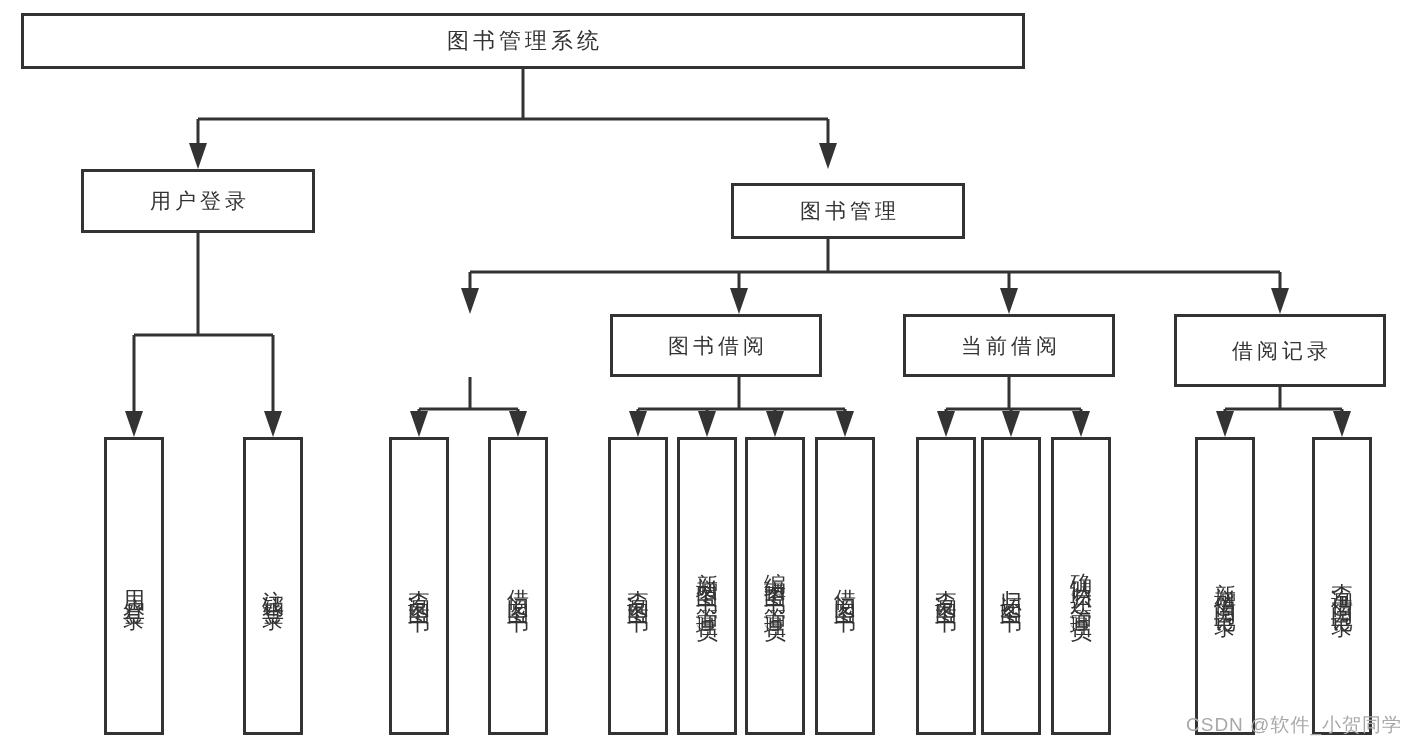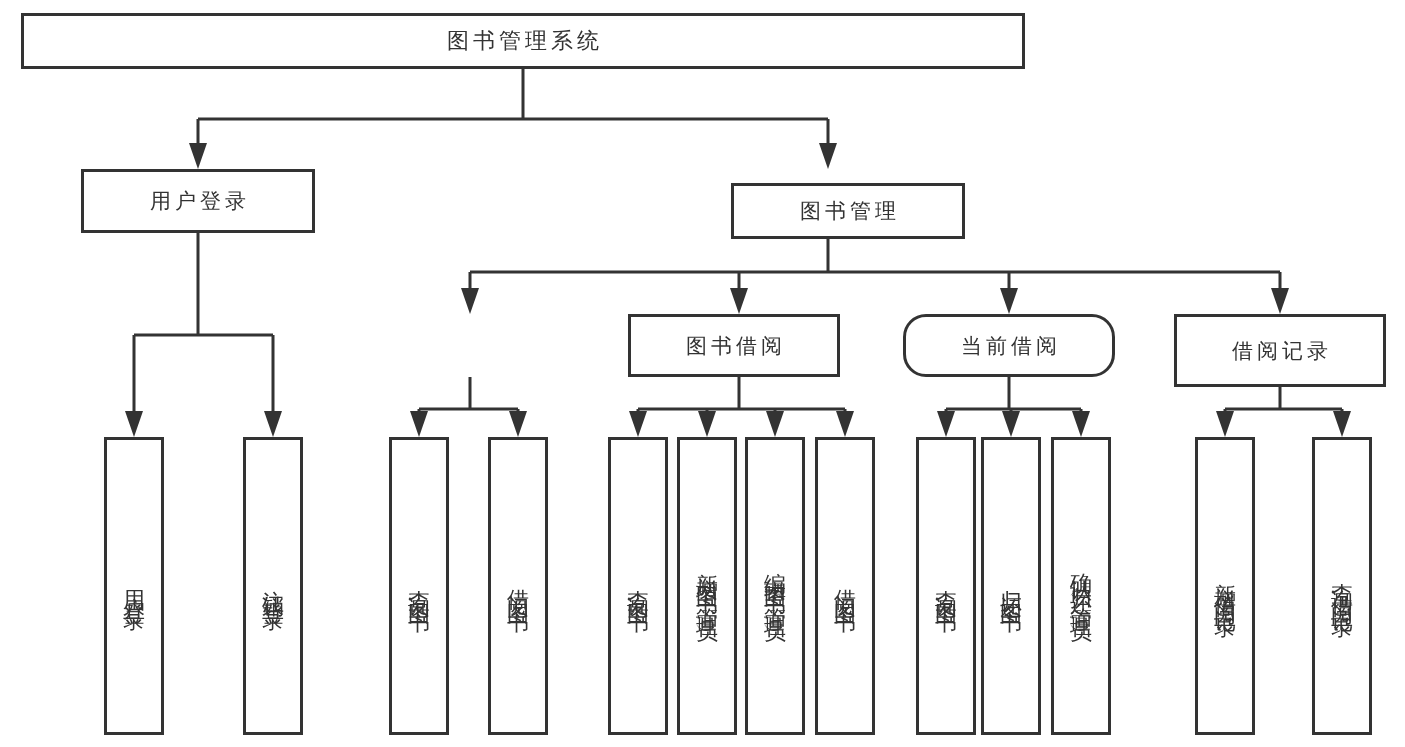--- a/index.html
+++ b/index.html
@@ -21,22 +21,22 @@
   .root-box .h-label { font-size:22px; }
   .leaf .v-label {
     writing-mode:vertical-rl; text-orientation:mixed;
     font-size:22px; letter-spacing:7px; line-height:1; white-space:nowrap;
   }
   
   .root-box   { left:21px;  top:13px;  width:1004px; height:56px; }
   .n-login    { left:81px;  top:169px; width:234px;  height:64px; }
   .n-mgmt     { left:711px; top:183px; width:234px;  height:56px;margin-left:20px; }
   .g-rec      { left:364px; top:314px; width:212px;  height:63px; }
-  .g-borrow   { left:628px; top:314px; width:212px;  height:63px; }
-  .g-current  { left:903px; top:314px; width:212px;  height:63px;border-radius:23px; }
+  .g-borrow   { left:610px; top:314px; width:212px;  height:63px; }
+  .g-current  { left:903px; top:314px; width:212px;  height:63px; }
   .g-records  { left:1174px;top:314px; width:212px;  height:73px; }
   .leaf       { top:437px; width:60px; height:298px; }
   .lf-1 { left:104px; }  .lf-2 { left:243px; }
   .lf-3 { left:389px; }  .lf-4 { left:488px; }
   .lf-5 { left:608px; }  .lf-6 { left:677px; }
   .lf-7 { left:745px; }  .lf-8 { left:815px; }
   .lf-9 { left:916px; }  .lf-10 { left:981px; } .lf-11 { left:1051px; }
   .lf-12 { left:1195px; } .lf-13 { left:1312px; }
   .watermark {
     position:absolute; left:1186px; top:712px;
@@ -143,14 +143,15 @@
     <span class="v-label">确认归还（管理员）</span>
   </div>
 
   <div class="box leaf lf-12">
     <span class="v-label">新增借阅记录</span>
   </div>
   <div class="box leaf lf-13">
     <span class="v-label">查询借阅记录</span>
   </div>
 
+  <div class="watermark">CSDN @软件_小贺同学</div>
 
 </div>
 
 </body></html>

